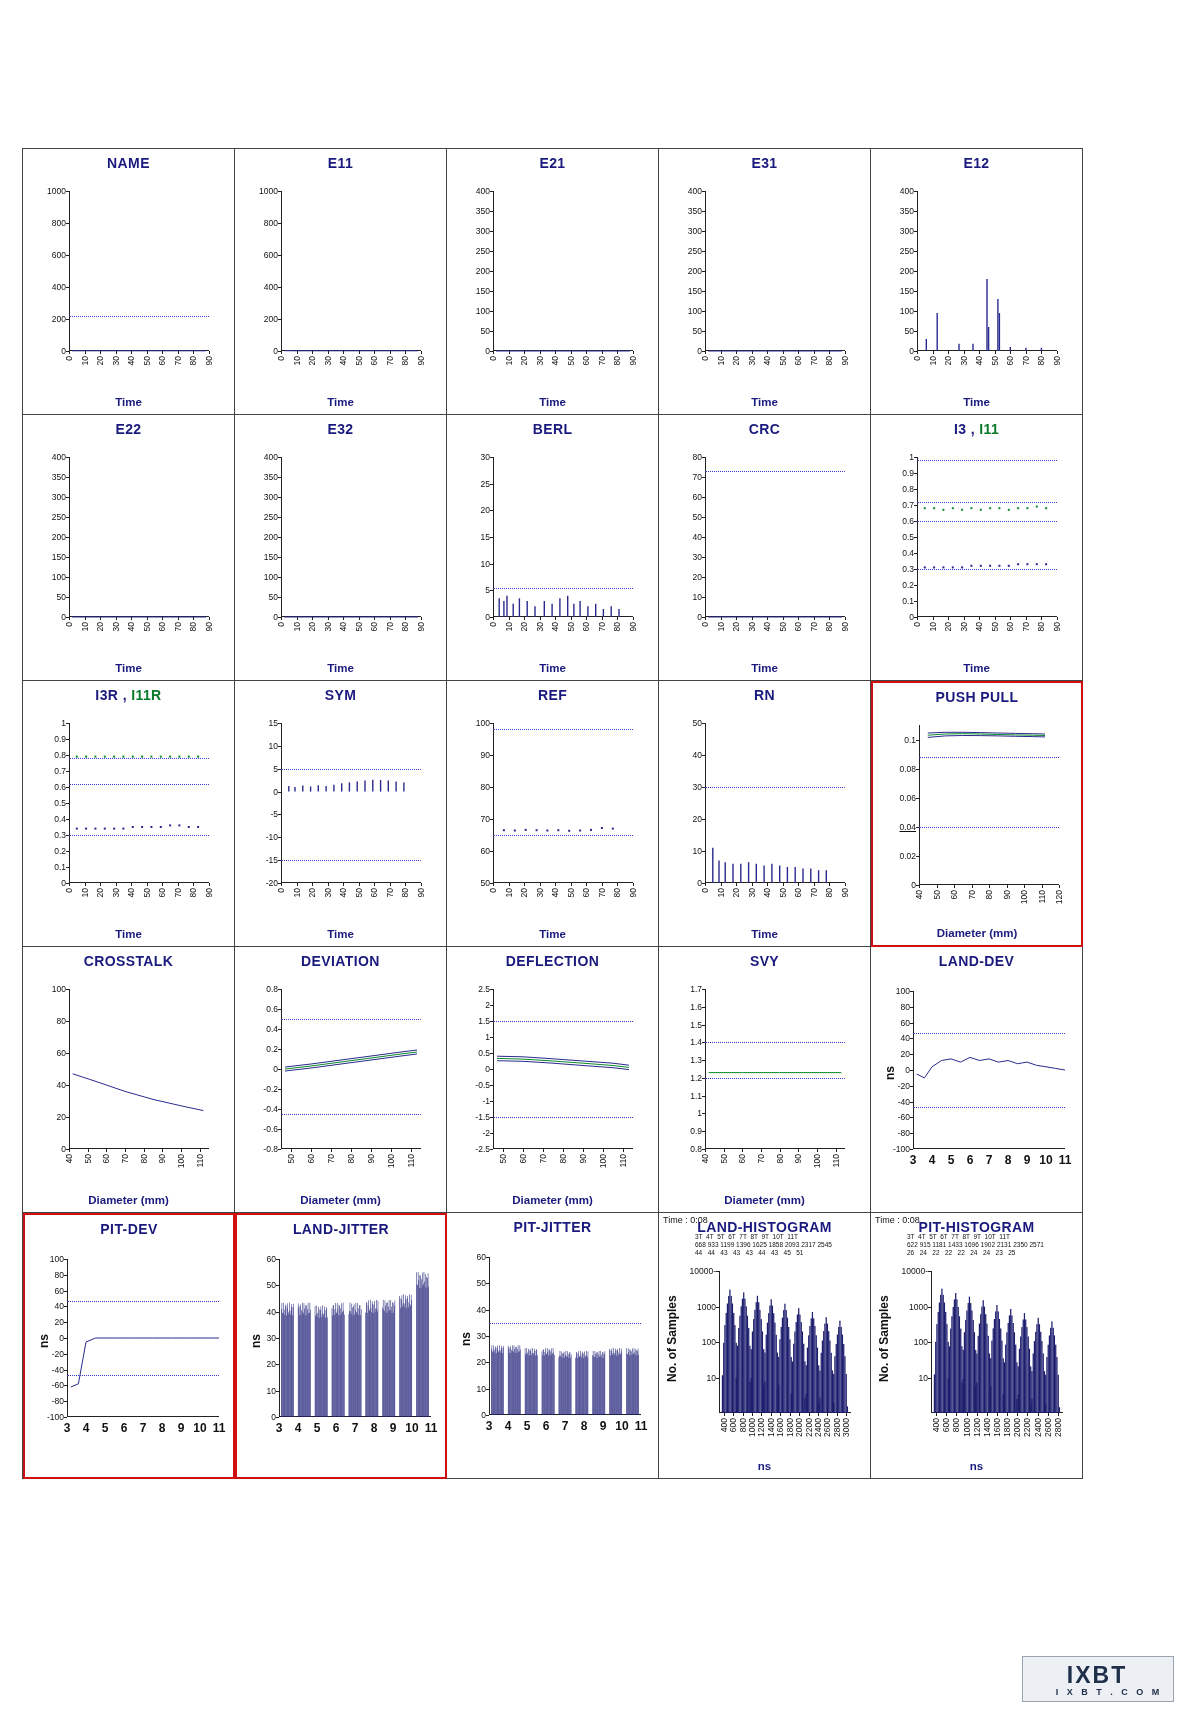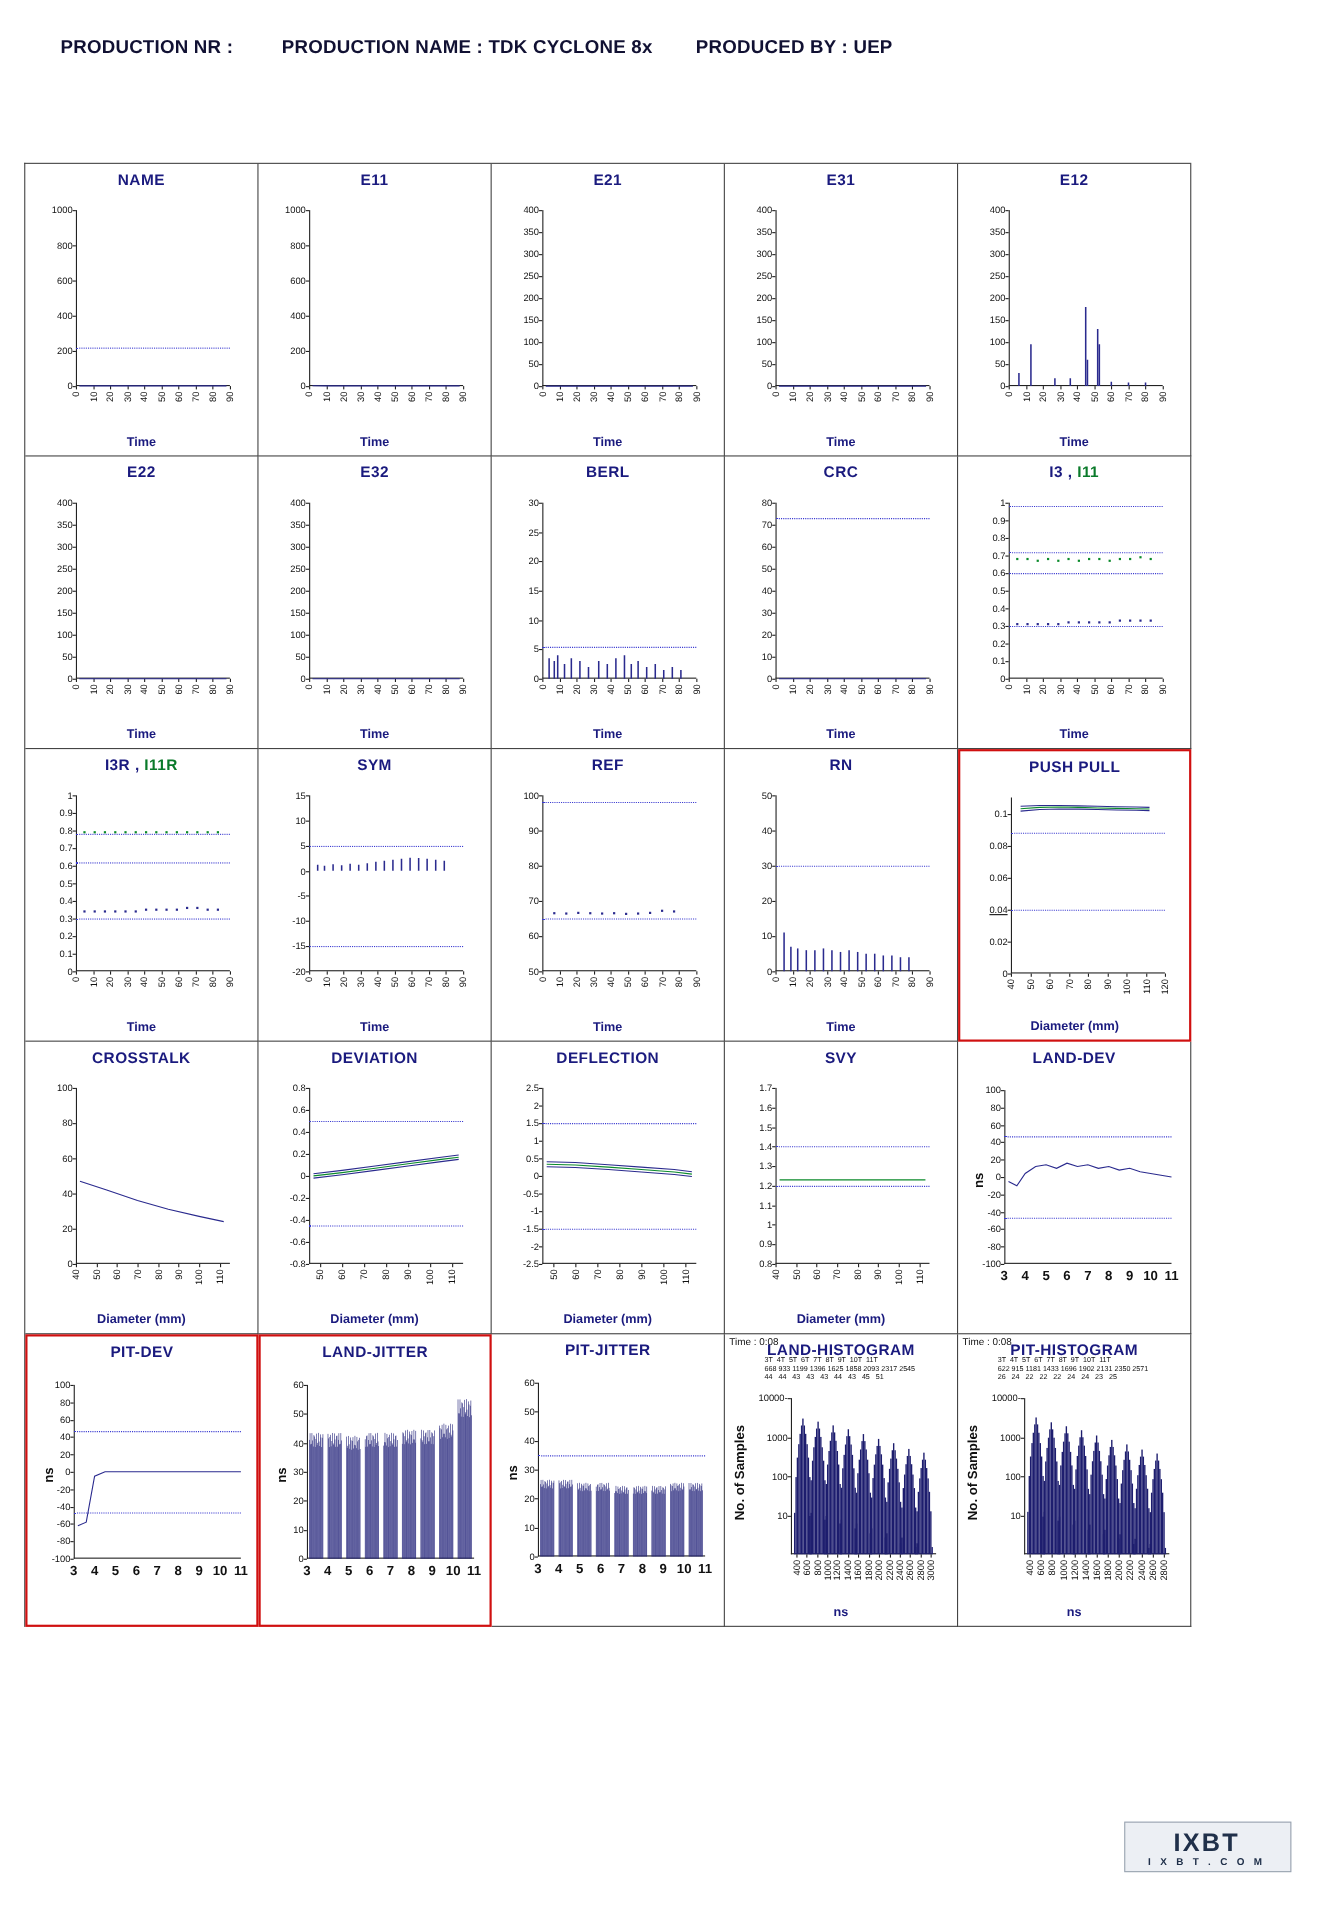--- a/index.html
+++ b/index.html
@@ -85,29 +85,28 @@
   }
   #logo .lbg{
     position:absolute;left:0;top:0;width:150px;height:44px;background:#eceff4;
     border:1px solid #9aa3b0;
   }
   #logo .ltext{
     position:absolute;left:0;top:6px;width:150px;text-align:center;
     font-size:23px;font-weight:bold;color:#20304a;letter-spacing:2px;
   }
   #logo .lsub{
-    position:absolute;left:0;top:31px;width:150px;text-align:center;
+    position:absolute;left:12px;top:31px;width:150px;text-align:center;
     font-size:9px;font-weight:bold;color:#20304a;letter-spacing:3px;
   }
 </style>
 </head>
 <body>
 
 <div id="header">
-  <div class="line">PRODUCTION NR :         PRODUCTION NAME : TDK CYCLONE 8x        PRODUCED BY : UEP</div>
 </div>
 
 <div id="grid">
     <div class="cell">
       <div class="ctitle">NAME</div>
       <div class="plot" style="left: 46px; top: 42px; width: 140px; height: 160px;">
         <div class="axis-y"></div>
         <div class="axis-x"></div>
         <div class="ytick" style="top: 160px;">0</div>
         <div class="ytickmark" style="top: 160px;"></div>

